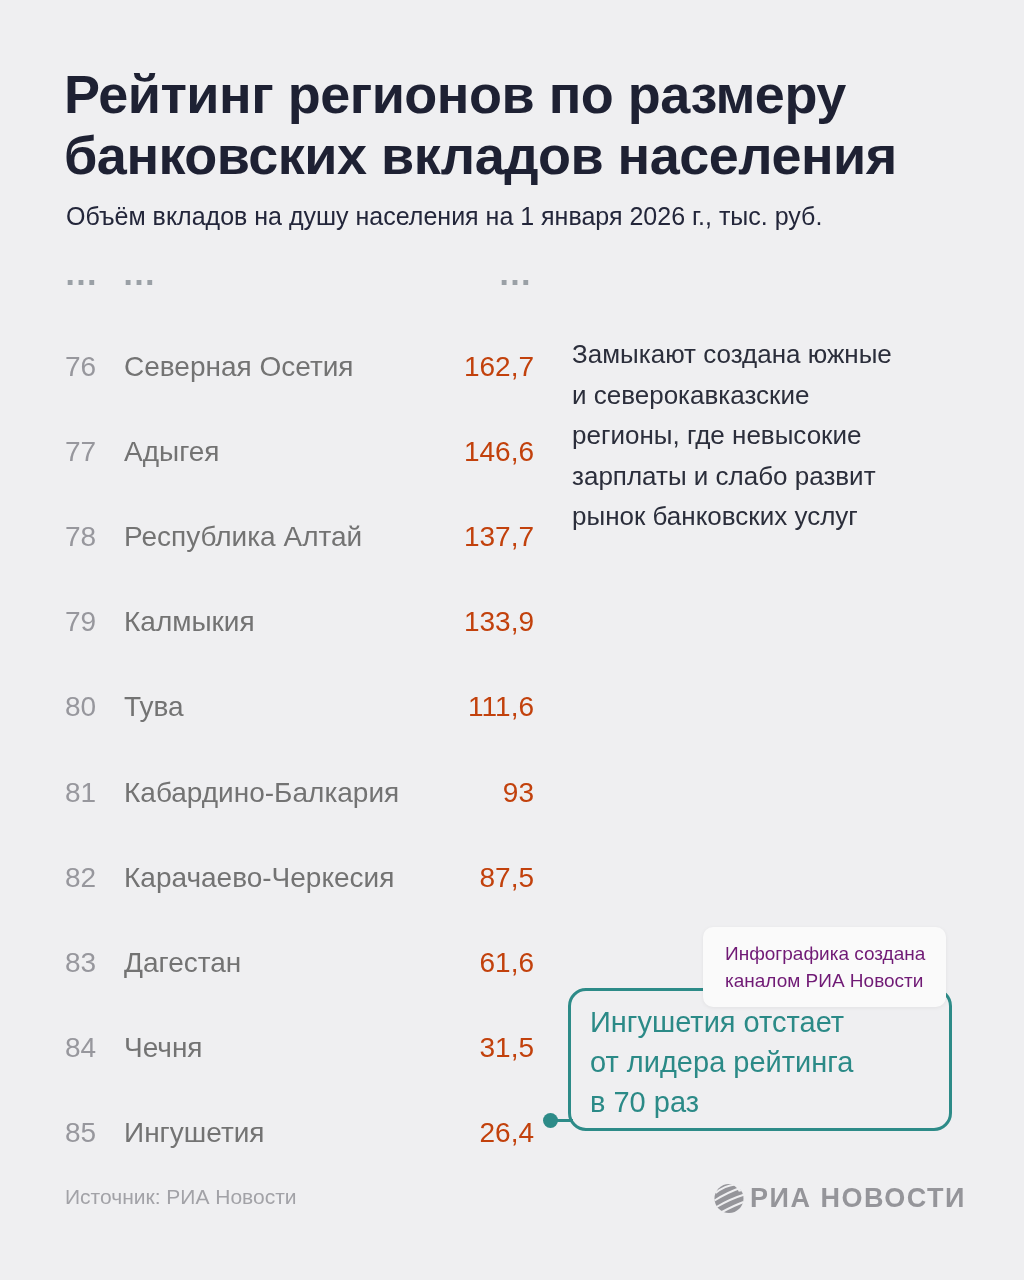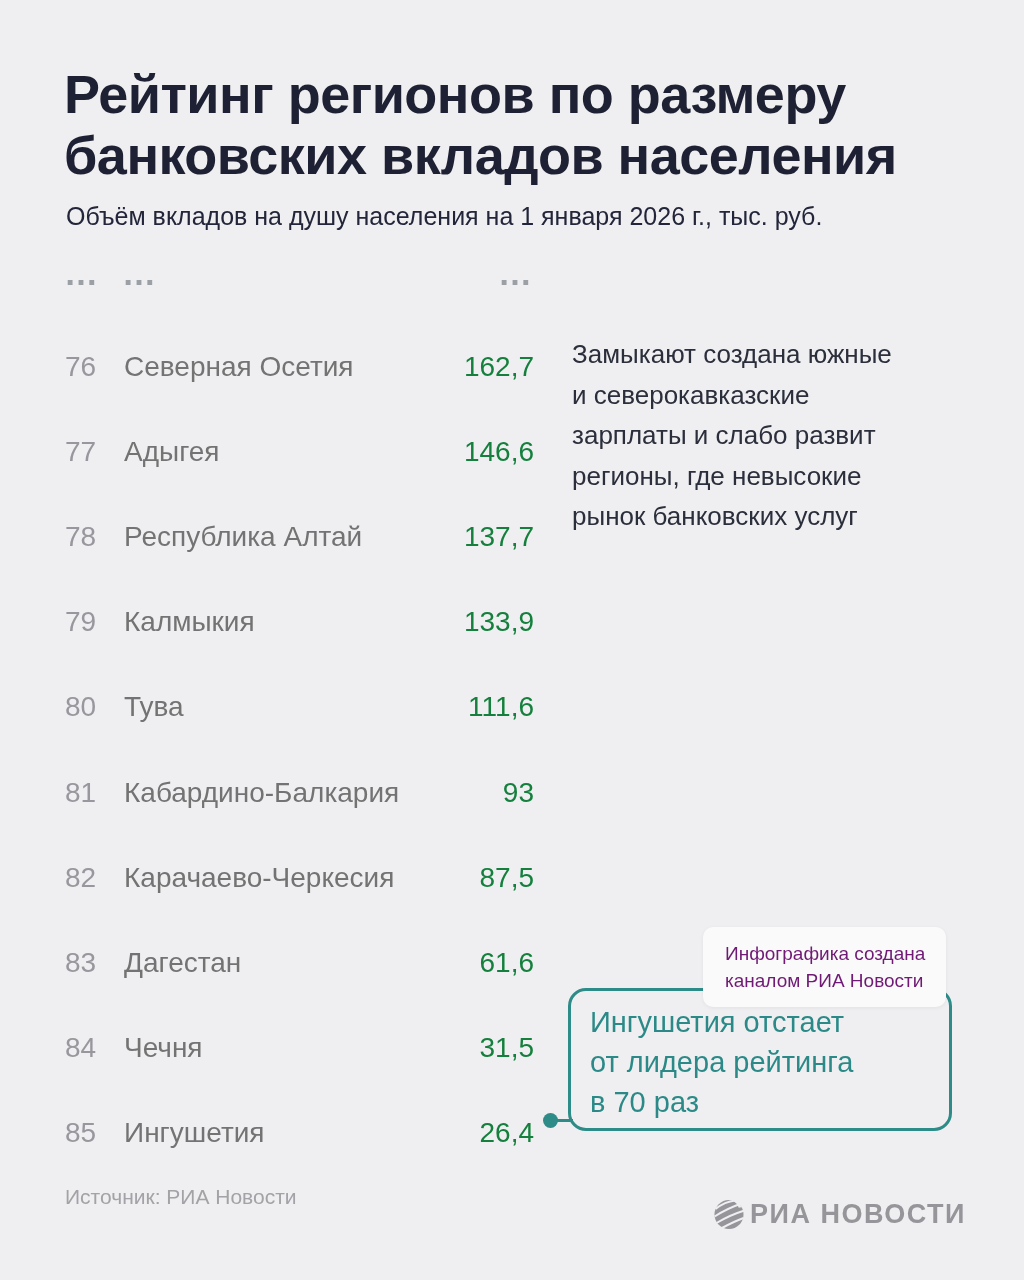--- a/index.html
+++ b/index.html
@@ -25,21 +25,21 @@
     font-size: 34px; font-weight: bold; color: #9aa0a6; letter-spacing: 2px;
   }
   .dots-rank { left: 64px; }
   .dots-region { left: 122px; }
   .dots-value { left: 430px; width: 104px; text-align: right; }
 
   .table { position: absolute; left: 65px; top: 324px; width: 469px; }
   .row { display: flex; align-items: center; height: 85.2px; font-size: 28px; }
   .rank { width: 59px; color: #97979d; flex: 0 0 auto; }
   .region { color: #737373; white-space: nowrap; }
-  .value { margin-left: auto; color: #15803d; }
+  .value { margin-left: auto; color: #c2410c; }
 
   .annotation {
     position: absolute; left: 572px; top: 334px; width: 400px;
     font-size: 26px; line-height: 40.5px; color: #2b2e3b;
   }
 
   .tooltip {
     position: absolute; left: 703px; top: 927px; width: 221px;
     background: #fafafa; border-radius: 10px;
     padding: 13px 0 13px 22px;
@@ -66,21 +66,21 @@
     position: absolute; left: 543px; top: 1113px;
     width: 15px; height: 15px; border-radius: 50%; background: #2d8b88; z-index: 1;
   }
 
   .source {
     position: absolute; left: 65px; top: 1185px;
     font-size: 21px; color: #a2a2a7;
   }
   .logo {
     position: absolute; right: 58px; top: 1180px;
-    display: flex; align-items: center; gap: 3px; margin-top: 16px;
+    display: flex; align-items: center; gap: 3px;
   }
   .logo-text {
     font-size: 27px; font-weight: bold; letter-spacing: 1.5px; color: #95959a;
     white-space: nowrap;
   }
 </style>
 </head>
 <body>
 
 <div class="stage">
@@ -145,22 +145,22 @@
     <div class="row">
       <span class="rank">85</span>
       <span class="region">Ингушетия</span>
       <span class="value">26,4</span>
     </div>
   </div>
 
   <div class="annotation">
     <div>Замыкают создана южные</div>
     <div>и северокавказские</div>
+    <div>регионы, где невысокие</div>
     <div>зарплаты и слабо развит</div>
-    <div>регионы, где невысокие</div>
     <div>рынок банковских услуг</div>
   </div>
 
   <div class="tooltip">
     <div>Инфографика создана</div>
     <div>каналом РИА Новости</div>
   </div>
 
   <div class="connector-line"></div>
   <div class="connector-dot"></div>

